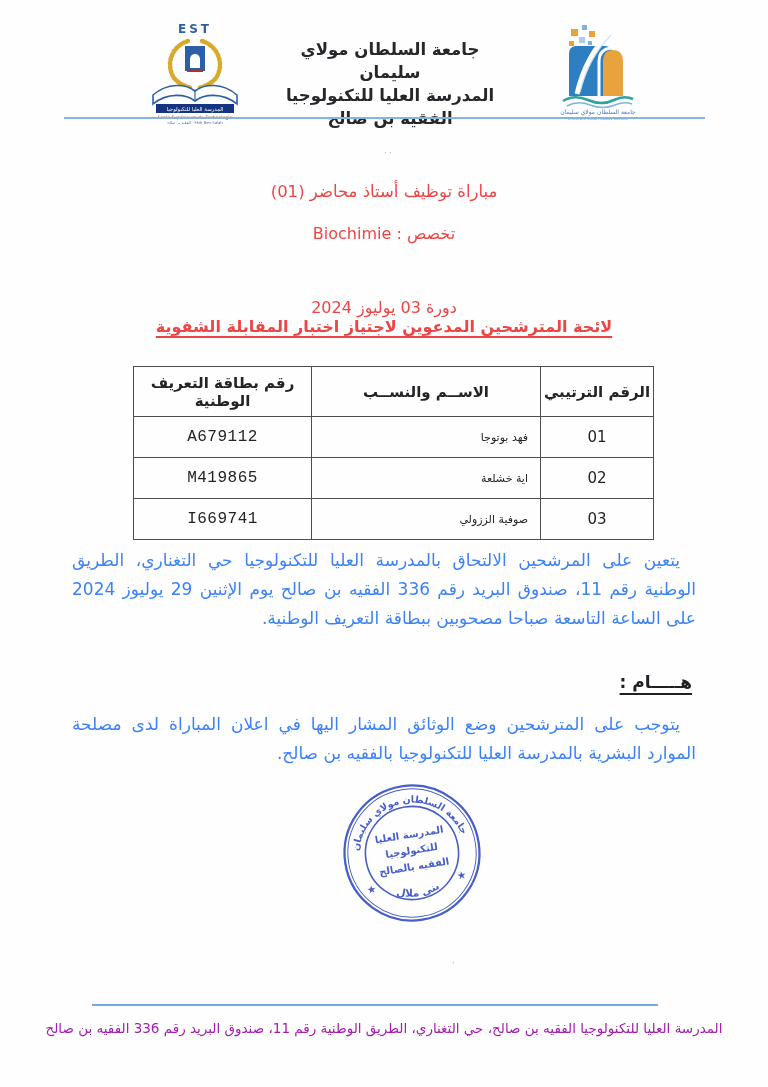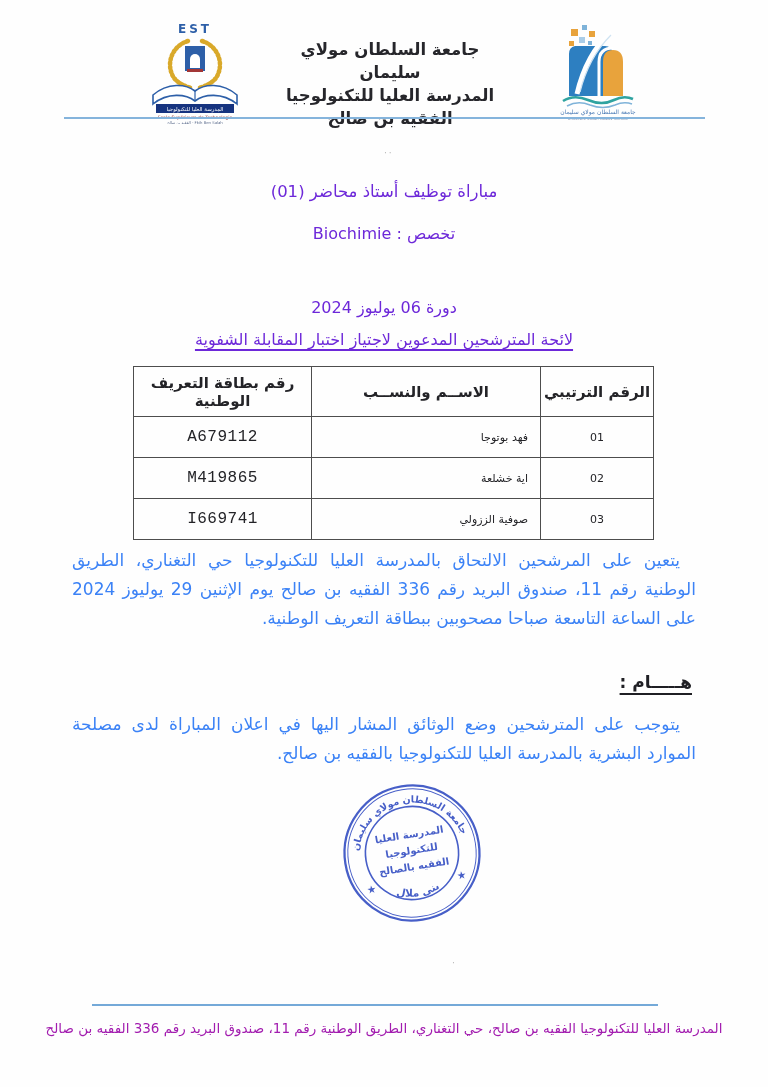--- a/index.html
+++ b/index.html
@@ -31,41 +31,41 @@
   
   .hdr-center{
     left:268px;top:38px;width:244px;
     text-align:center;font-weight:700;font-size:16.5px;line-height:23px;
     color:#26262b;
   }
   .hdr-rule{left:64px;top:117px;width:641px;height:2px;background:var(--rule-blue);}
   .speck{color:#b7b7b7;font-size:9px;letter-spacing:2px;}
 
   
-  .title-line{left:0;width:100%;text-align:center;font-size:16px;color:#6d28d9;}
+  .title-line{left:0;width:100%;text-align:center;font-size:16px;color:#ef4444;}
   .t-competition{top:182px;font-size:16.5px;}
   .t-specialty{top:224px;}
   .t-beneficiary{top:263px;}
   .t-session{top:298px;}
   .t-list{
-    top:330px;font-weight:400;
+    top:317px;font-weight:700;
     text-decoration:underline;text-underline-offset:4px;text-decoration-thickness:1.5px;
   }
 
   
   table.cands{
     position:absolute;left:133px;top:366px;width:520px;
     border-collapse:collapse;direction:rtl;
     font-size:15px;color:#232327;table-layout:fixed;
   }
   table.cands th,table.cands td{border:1.4px solid var(--table-border);vertical-align:middle;}
   table.cands th{font-weight:700;height:47px;text-align:center;font-size:15px;}
   table.cands td{height:38px;}
   col.c-rank{width:113px;} col.c-name{width:229px;} col.c-cin{width:178px;}
-  td.rank{text-align:center;font-size:11px;}
+  td.rank{text-align:center;font-size:15px;}
   td.name{text-align:right;padding-right:12px;font-size:11px;}
   td.cin{text-align:center;font-size:16px;letter-spacing:.5px;font-family:Liberation Mono, monospace;}
 
   
   .para{
     left:72px;width:624px;
     direction:rtl;text-align:justify;
     font-size:17px;line-height:29px;color:#3b82f6;
     text-indent:16px;
   }
@@ -166,21 +166,21 @@
     </svg>
   </div>
 
   <div class="abs hdr-rule"></div>
 
   <div class="abs speck" style="left:384px;top:148px;">··</div>
   <div class="abs speck" style="left:452px;top:958px;">·</div>
 
   <div class="abs title-line t-competition rtl">مباراة توظيف أستاذ محاضر (01)</div>
   <div class="abs title-line t-specialty rtl">تخصص : Biochimie</div>
-  <div class="abs title-line t-session rtl">دورة 06 يوليوز 2024</div>
+  <div class="abs title-line t-session rtl">دورة 03 يوليوز 2024</div>
   <div class="abs title-line t-list rtl">لائحة المترشحين المدعوين لاجتياز اختبار المقابلة الشفوية</div>
 
   <table class="cands">
     <colgroup>
         <col class="c-rank">
         <col class="c-name">
         <col class="c-cin">
       </colgroup>
     <thead>
       <tr>

